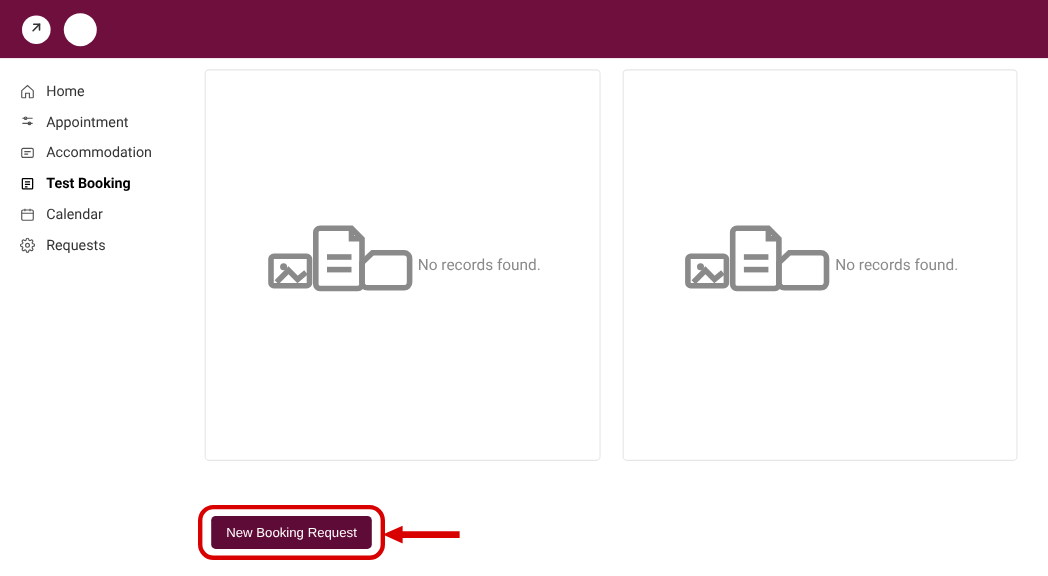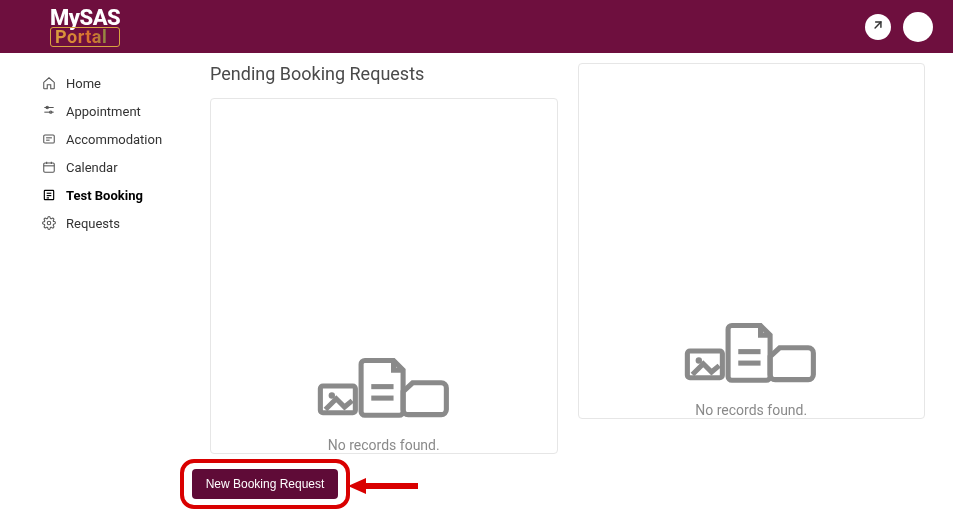--- a/index.html
+++ b/index.html
@@ -60,21 +60,20 @@
   }
   .avatar {
     width: 30px; height: 30px;
     background: #fff;
     border-radius: 50%;
     cursor: pointer;
   }
   .body-area {
     display: flex;
     height: calc(524px - 53px);
-    padding-left: 24px;
   }
   .sidebar {
     width: 170px;
     padding-top: 16px;
     background: #fff;
   }
   .nav-item {
     display: flex;
     align-items: center;
     gap: 10px;
@@ -107,21 +106,21 @@
   .panel-title {
     font-size: 18px;
     color: #4a4a4a;
     font-weight: 400;
     margin-bottom: 14px;
   }
   .panel {
     border: 1px solid #e6e6e6;
     border-radius: 4px;
     height: 356px;
-    display:flex; flex-direction:column; align-items:center; justify-content:flex-end;
+    display:flex; flex-direction:row; align-items:center; justify-content:center;
     color:#8a8a8a;
   }
   .empty-illustration {
     margin-bottom: 12px;
   }
   .empty-text {
     font-size: 14px;
     color:#8a8a8a;
   }
 
@@ -148,24 +147,20 @@
   .arrow {
     position:absolute;
     left: 348px;
     top: 476px;
   }
 </style>
 </head>
 <body>
 
 <div class="header">
-  <div class="logo">
-    <span class="logo-top">MySAS</span>
-    <span class="logo-bottom">Portal</span>
-  </div>
   <div class="header-right">
     <div class="header-icon-btn">
       <span>
         <svg width="14" height="14" viewBox="0 0 24 24" fill="none" stroke="#333" stroke-width="2.5" stroke-linecap="round">
             <path d="M7 17L17 7"></path>
             <path d="M8 7h9v9"></path>
           </svg>
       </span>
     </div>
     <div class="avatar"></div>
@@ -196,56 +191,55 @@
     <div class="nav-item">
       <span class="icon">
         <svg width="14" height="14" viewBox="0 0 24 24" fill="none" stroke="currentColor" stroke-width="1.8">
             <rect x="3" y="5" width="18" height="14" rx="2"></rect>
             <line x1="7" y1="10" x2="17" y2="10"></line>
             <line x1="7" y1="14" x2="13" y2="14"></line>
           </svg>
       </span>
       <span>Accommodation</span>
     </div>
-    <div class="nav-item">
-      <span class="icon">
-        <svg width="14" height="14" viewBox="0 0 24 24" fill="none" stroke="currentColor" stroke-width="1.8">
-            <rect x="3" y="5" width="18" height="16" rx="2"></rect>
-            <line x1="3" y1="10" x2="21" y2="10"></line>
-            <line x1="8" y1="3" x2="8" y2="7"></line>
-            <line x1="16" y1="3" x2="16" y2="7"></line>
-          </svg>
-      </span>
-      <span>Calendar</span>
-    </div>
     <div class="nav-item active">
       <span class="icon">
         <svg width="14" height="14" viewBox="0 0 24 24" fill="none" stroke="currentColor" stroke-width="2">
             <rect x="4" y="4" width="16" height="16" rx="1"></rect>
             <line x1="8" y1="9" x2="16" y2="9"></line>
             <line x1="8" y1="13" x2="16" y2="13"></line>
             <line x1="8" y1="17" x2="12" y2="17"></line>
           </svg>
       </span>
       <span>Test Booking</span>
     </div>
     <div class="nav-item">
       <span class="icon">
         <svg width="14" height="14" viewBox="0 0 24 24" fill="none" stroke="currentColor" stroke-width="1.8">
+            <rect x="3" y="5" width="18" height="16" rx="2"></rect>
+            <line x1="3" y1="10" x2="21" y2="10"></line>
+            <line x1="8" y1="3" x2="8" y2="7"></line>
+            <line x1="16" y1="3" x2="16" y2="7"></line>
+          </svg>
+      </span>
+      <span>Calendar</span>
+    </div>
+    <div class="nav-item">
+      <span class="icon">
+        <svg width="14" height="14" viewBox="0 0 24 24" fill="none" stroke="currentColor" stroke-width="1.8">
             <circle cx="12" cy="12" r="3"></circle>
             <path d="M19.4 15a1.7 1.7 0 0 0 .34 1.87l.06.06a2 2 0 1 1-2.83 2.83l-.06-.06a1.7 1.7 0 0 0-1.87-.34 1.7 1.7 0 0 0-1 1.56V21a2 2 0 1 1-4 0v-.09a1.7 1.7 0 0 0-1-1.56 1.7 1.7 0 0 0-1.87.34l-.06.06a2 2 0 1 1-2.83-2.83l.06-.06A1.7 1.7 0 0 0 4.6 15a1.7 1.7 0 0 0-1.56-1H3a2 2 0 1 1 0-4h.09a1.7 1.7 0 0 0 1.56-1 1.7 1.7 0 0 0-.34-1.87l-.06-.06a2 2 0 1 1 2.83-2.83l.06.06A1.7 1.7 0 0 0 9 4.6a1.7 1.7 0 0 0 1-1.56V3a2 2 0 1 1 4 0v.09a1.7 1.7 0 0 0 1 1.56 1.7 1.7 0 0 0 1.87-.34l.06-.06a2 2 0 1 1 2.83 2.83l-.06.06A1.7 1.7 0 0 0 19.4 9c.14.33.48.56.84.58H21a2 2 0 1 1 0 4h-.09a1.7 1.7 0 0 0-1.51 1z"></path>
           </svg>
       </span>
       <span>Requests</span>
     </div>
   </div>
 
   <div class="main">
     <div class="panel-col">
-      <div class="panel-title">Pending Booking Requests</div>
       <div class="panel">
         <div class="empty-illustration">
           <svg width="140" height="70" viewBox="0 0 220 110">
             <g fill="#8a8a8a">
               <rect x="10" y="55" width="55" height="42" rx="4" fill="none" stroke="#8a8a8a" stroke-width="8"></rect>
               <circle cx="28" cy="70" r="5"></circle>
               <polyline points="18,92 35,75 48,88 60,78" fill="none" stroke="#8a8a8a" stroke-width="8"></polyline>
             </g>
             <g fill="#8a8a8a">
               <path d="M80 15 h45 l15 15 v65 a6 6 0 0 1 -6 6 h-54 a6 6 0 0 1 -6 -6 v-74 a6 6 0 0 1 6 -6 z" fill="none" stroke="#8a8a8a" stroke-width="8"></path>

